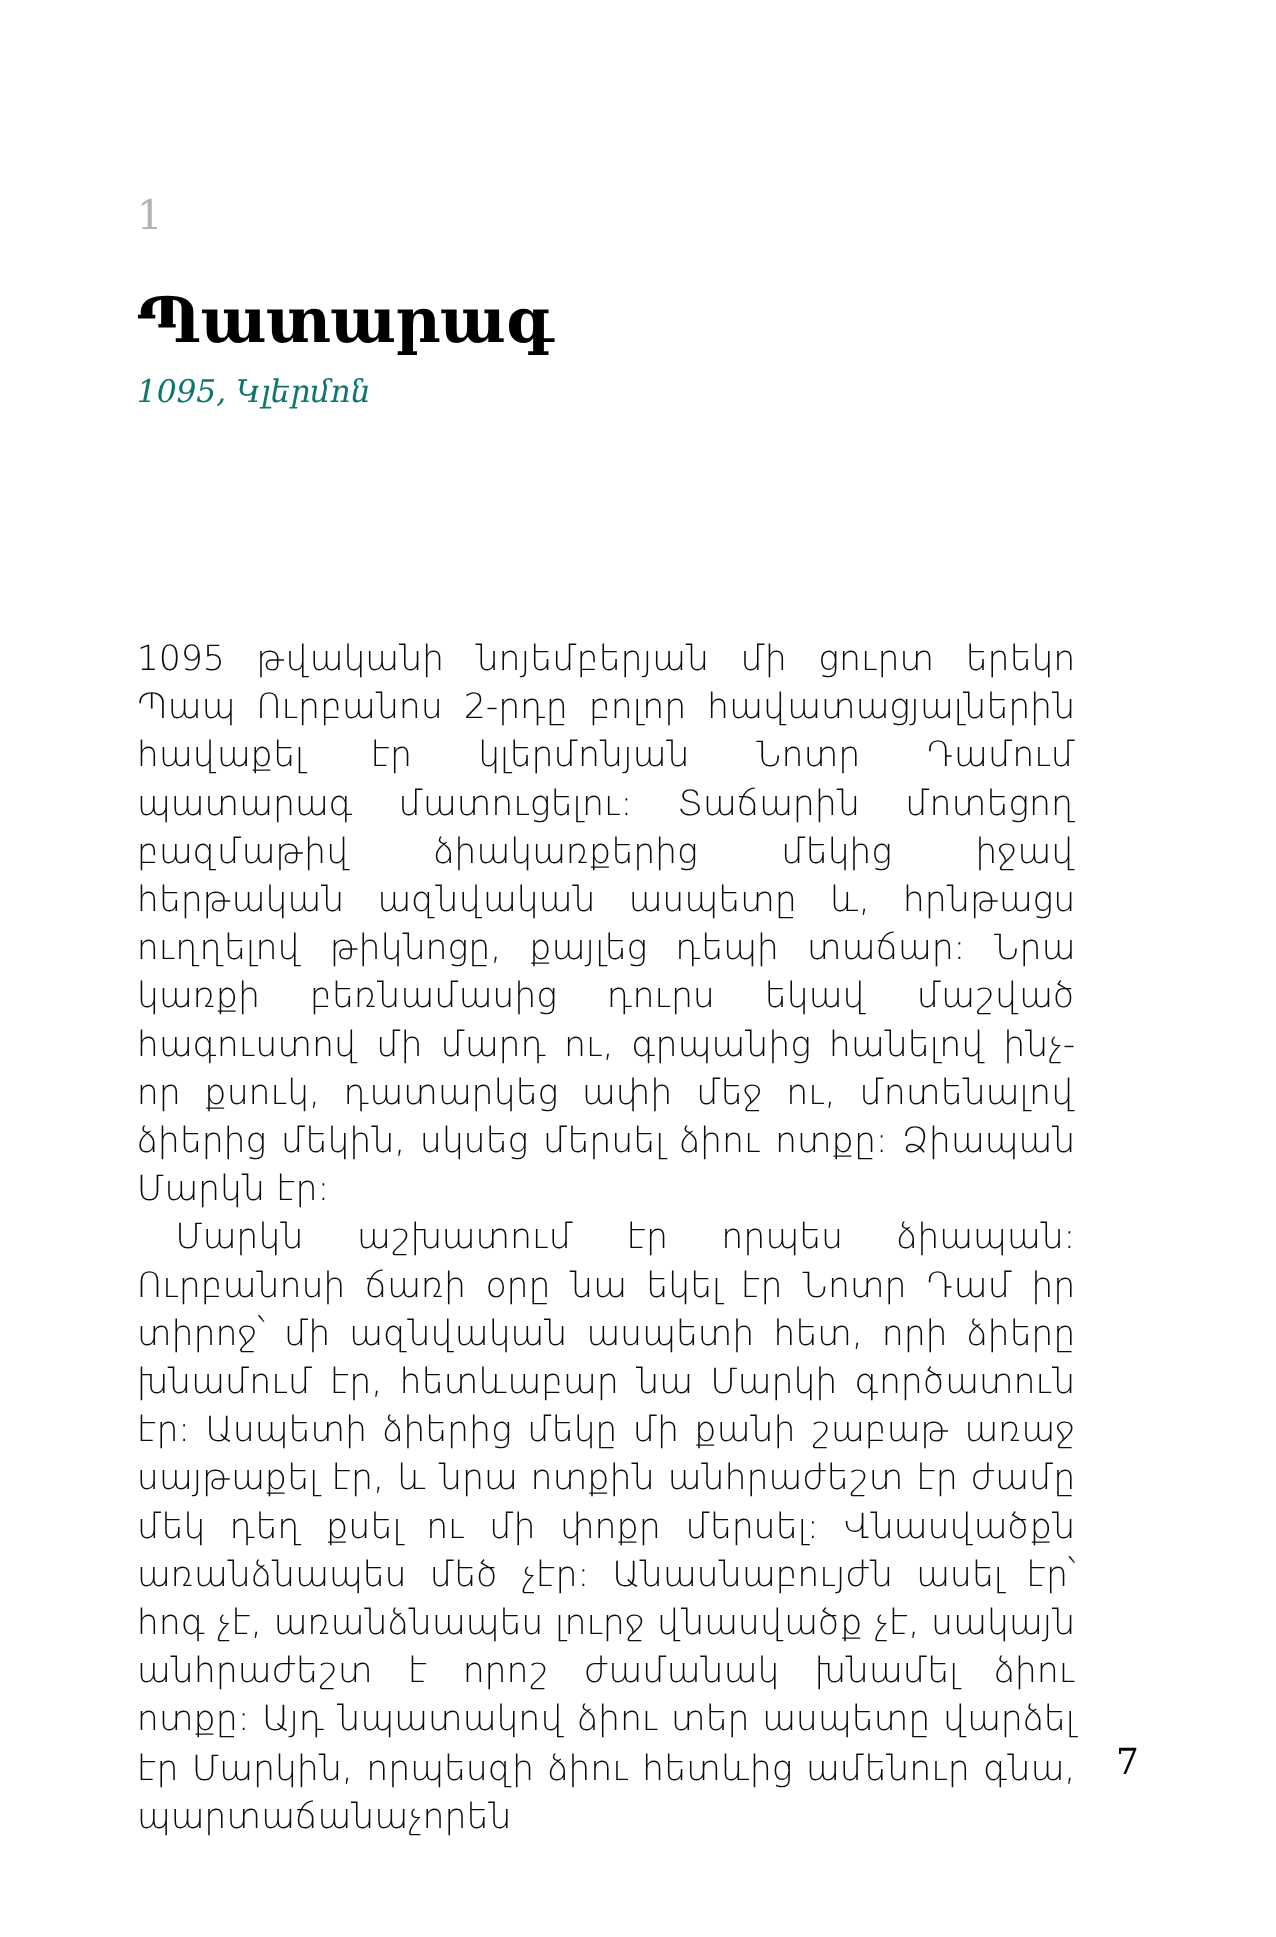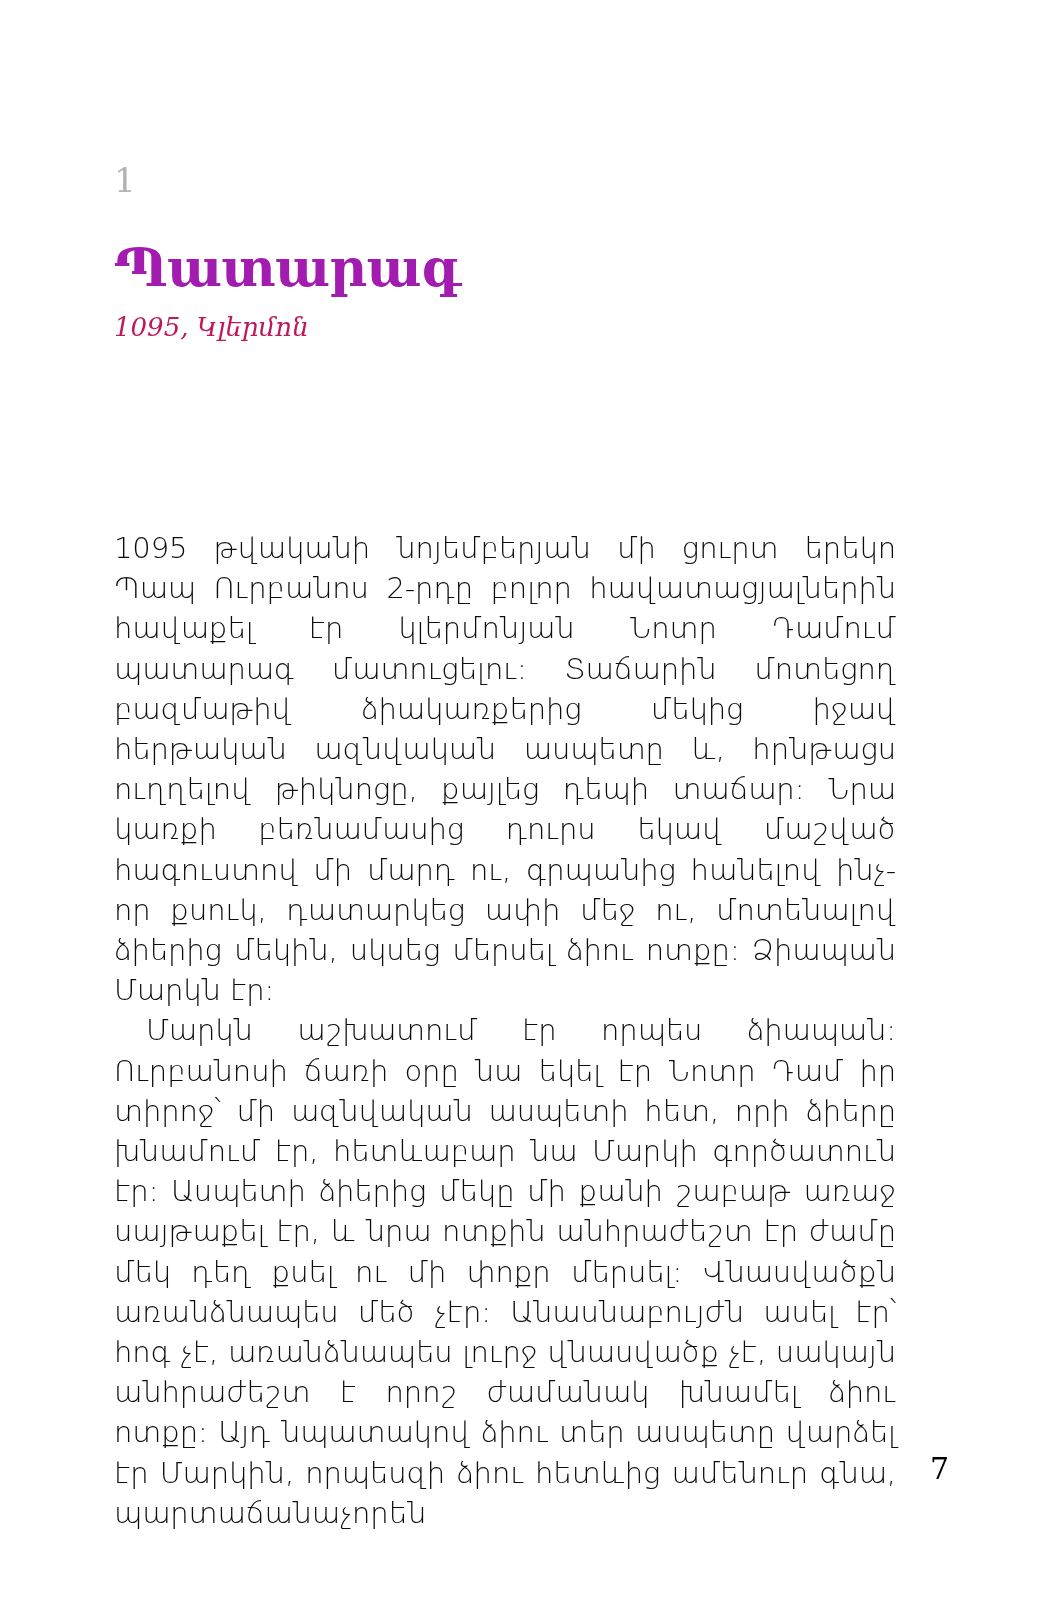--- a/index.html
+++ b/index.html
@@ -30,31 +30,31 @@
     line-height: 40px;
     color: #b3b3b3;
     font-weight: 400;
     letter-spacing: 0px;
   }
   .chapter-title {
     font-family: "DejaVu Serif", serif;
     font-weight: 700;
     font-size: 52px;
     line-height: 60px;
-    color: #a21caf;
+    color: #000000;
     margin-top: 38px;
     letter-spacing: -0.5px;
   }
   .chapter-subtitle {
     font-family: "DejaVu Serif", serif;
     font-style: italic;
     font-weight: 400;
     font-size: 26px;
     line-height: 34px;
-    color: #be185d;
+    color: #0f766e;
     margin-top: 12px;
   }
 
   
   .body-text {
     position: absolute;
     left: 114px;
     top: 528px;
     width: 782px;
     font-family: "DejaVu Sans", sans-serif;

